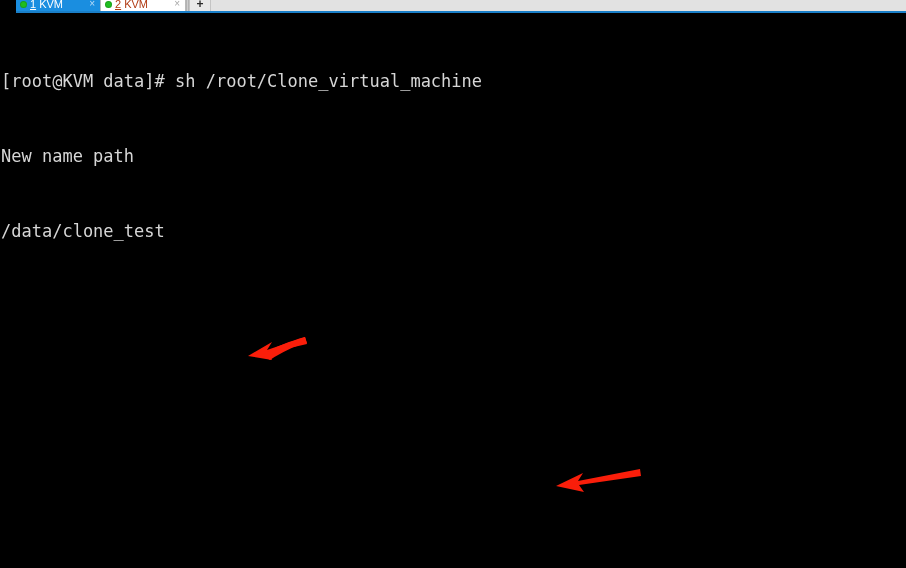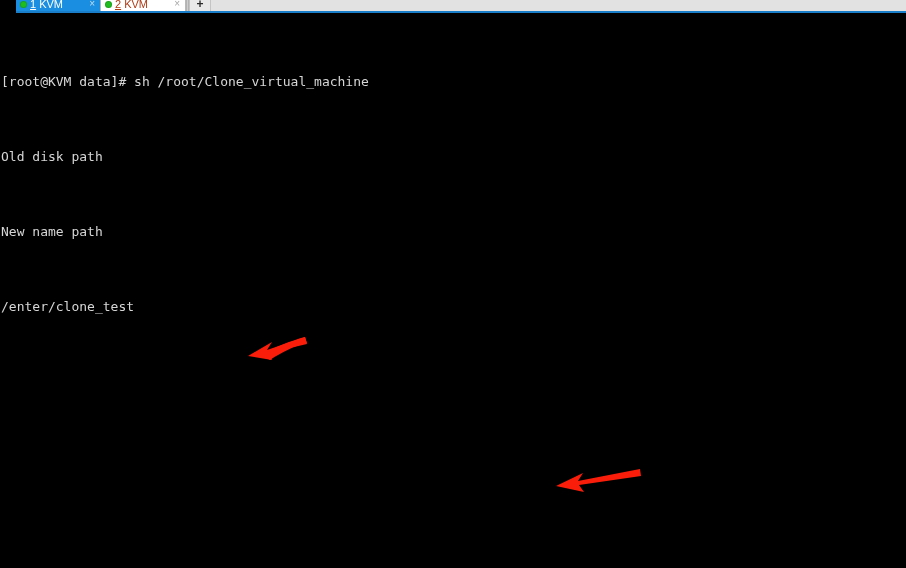--- a/index.html
+++ b/index.html
@@ -58,21 +58,21 @@
   }
   .toolbar-fill{ flex:1 1 auto; height:13px; background:#e2e2e2; }
 
   
   #terminal{
     position:absolute; left:0; top:15px;
     width:764px; height:553px;
     background:#000000;
     color:#d6d6d6;
     font-family:"DejaVu Sans Mono", monospace;
-    font-size:13px;
+    font-size:17px;
     line-height:25px;
     letter-spacing:0px;
     white-space:pre;
     overflow:hidden;
     padding:4px 1px 0 1px;
   }
   .tline{
     height:25px;
     white-space:pre;
     overflow:visible;
@@ -103,23 +103,22 @@
 
   <div class="tab-sep"></div>
 
   <div class="newtab">+</div>
 
   <div class="toolbar-fill"></div>
 </div>
 
 <div id="terminal">
   <div class="tline">[root@KVM data]# sh /root/Clone_virtual_machine</div>
-  <div class="tline">Old disk path</div>
   <div class="tline">New name path</div>
-  <div class="tline">/enter/clone_test</div>
+  <div class="tline">/data/clone_test</div>
   
   
   
   
   
   
   
   
   
   

